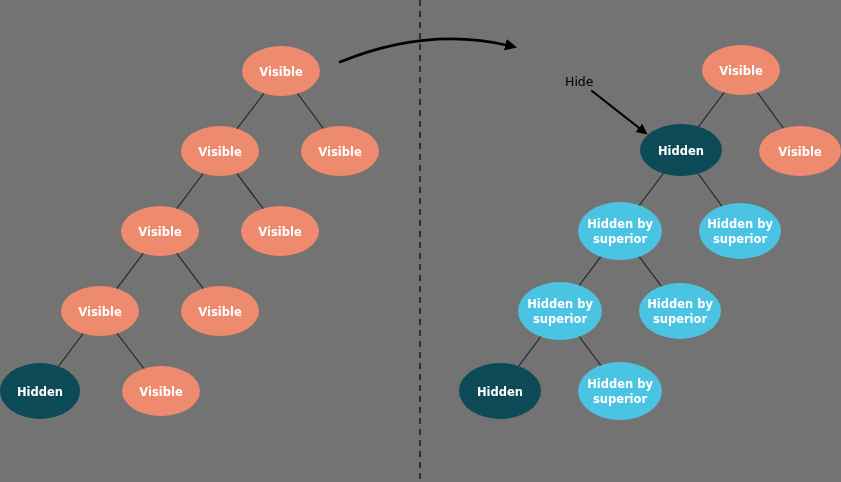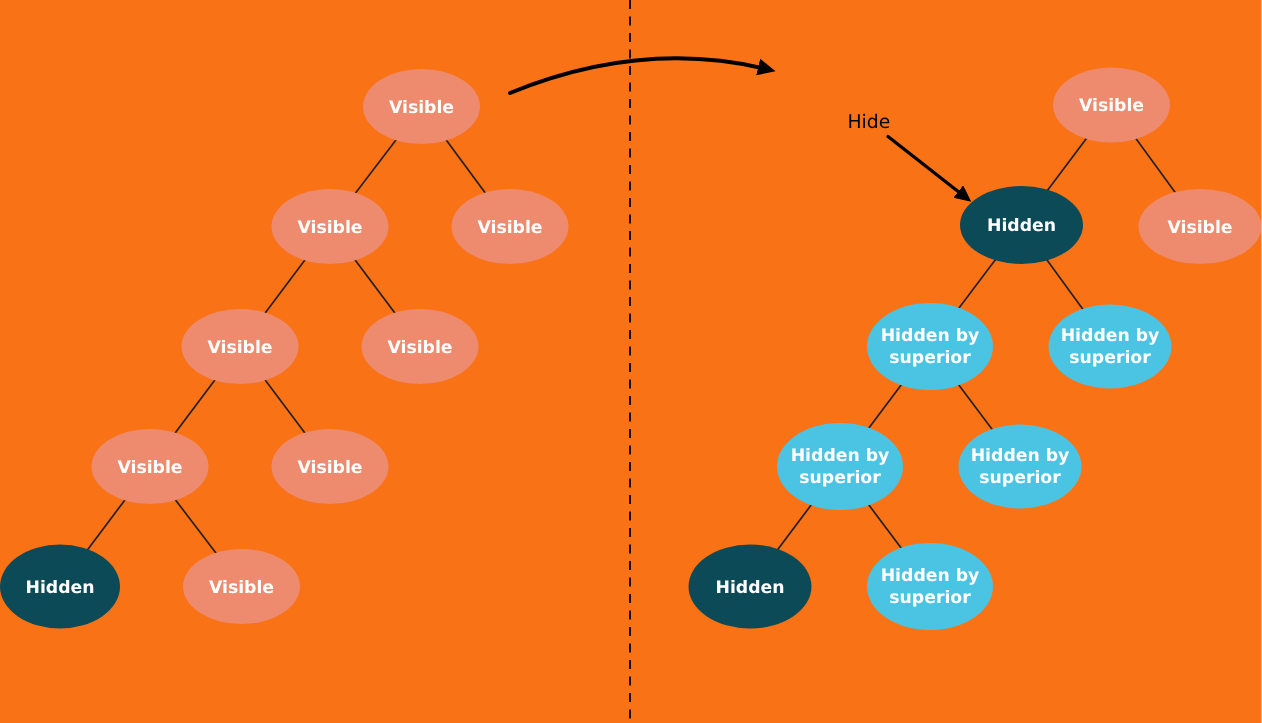--- a/index.html
+++ b/index.html
@@ -10,21 +10,21 @@
   body {
     width: 841px;
     height: 482px;
     font-family: "DejaVu Sans", sans-serif;
     overflow: hidden;
   }
   #diagram-root {
     position: relative;
     width: 841px;
     height: 482px;
-    background: #f97316;
+    background: #737373;
   }
   svg#tree-svg {
     position: absolute;
     top: 0;
     left: 0;
     width: 841px;
     height: 482px;
     display: block;
   }
   .node-label {

